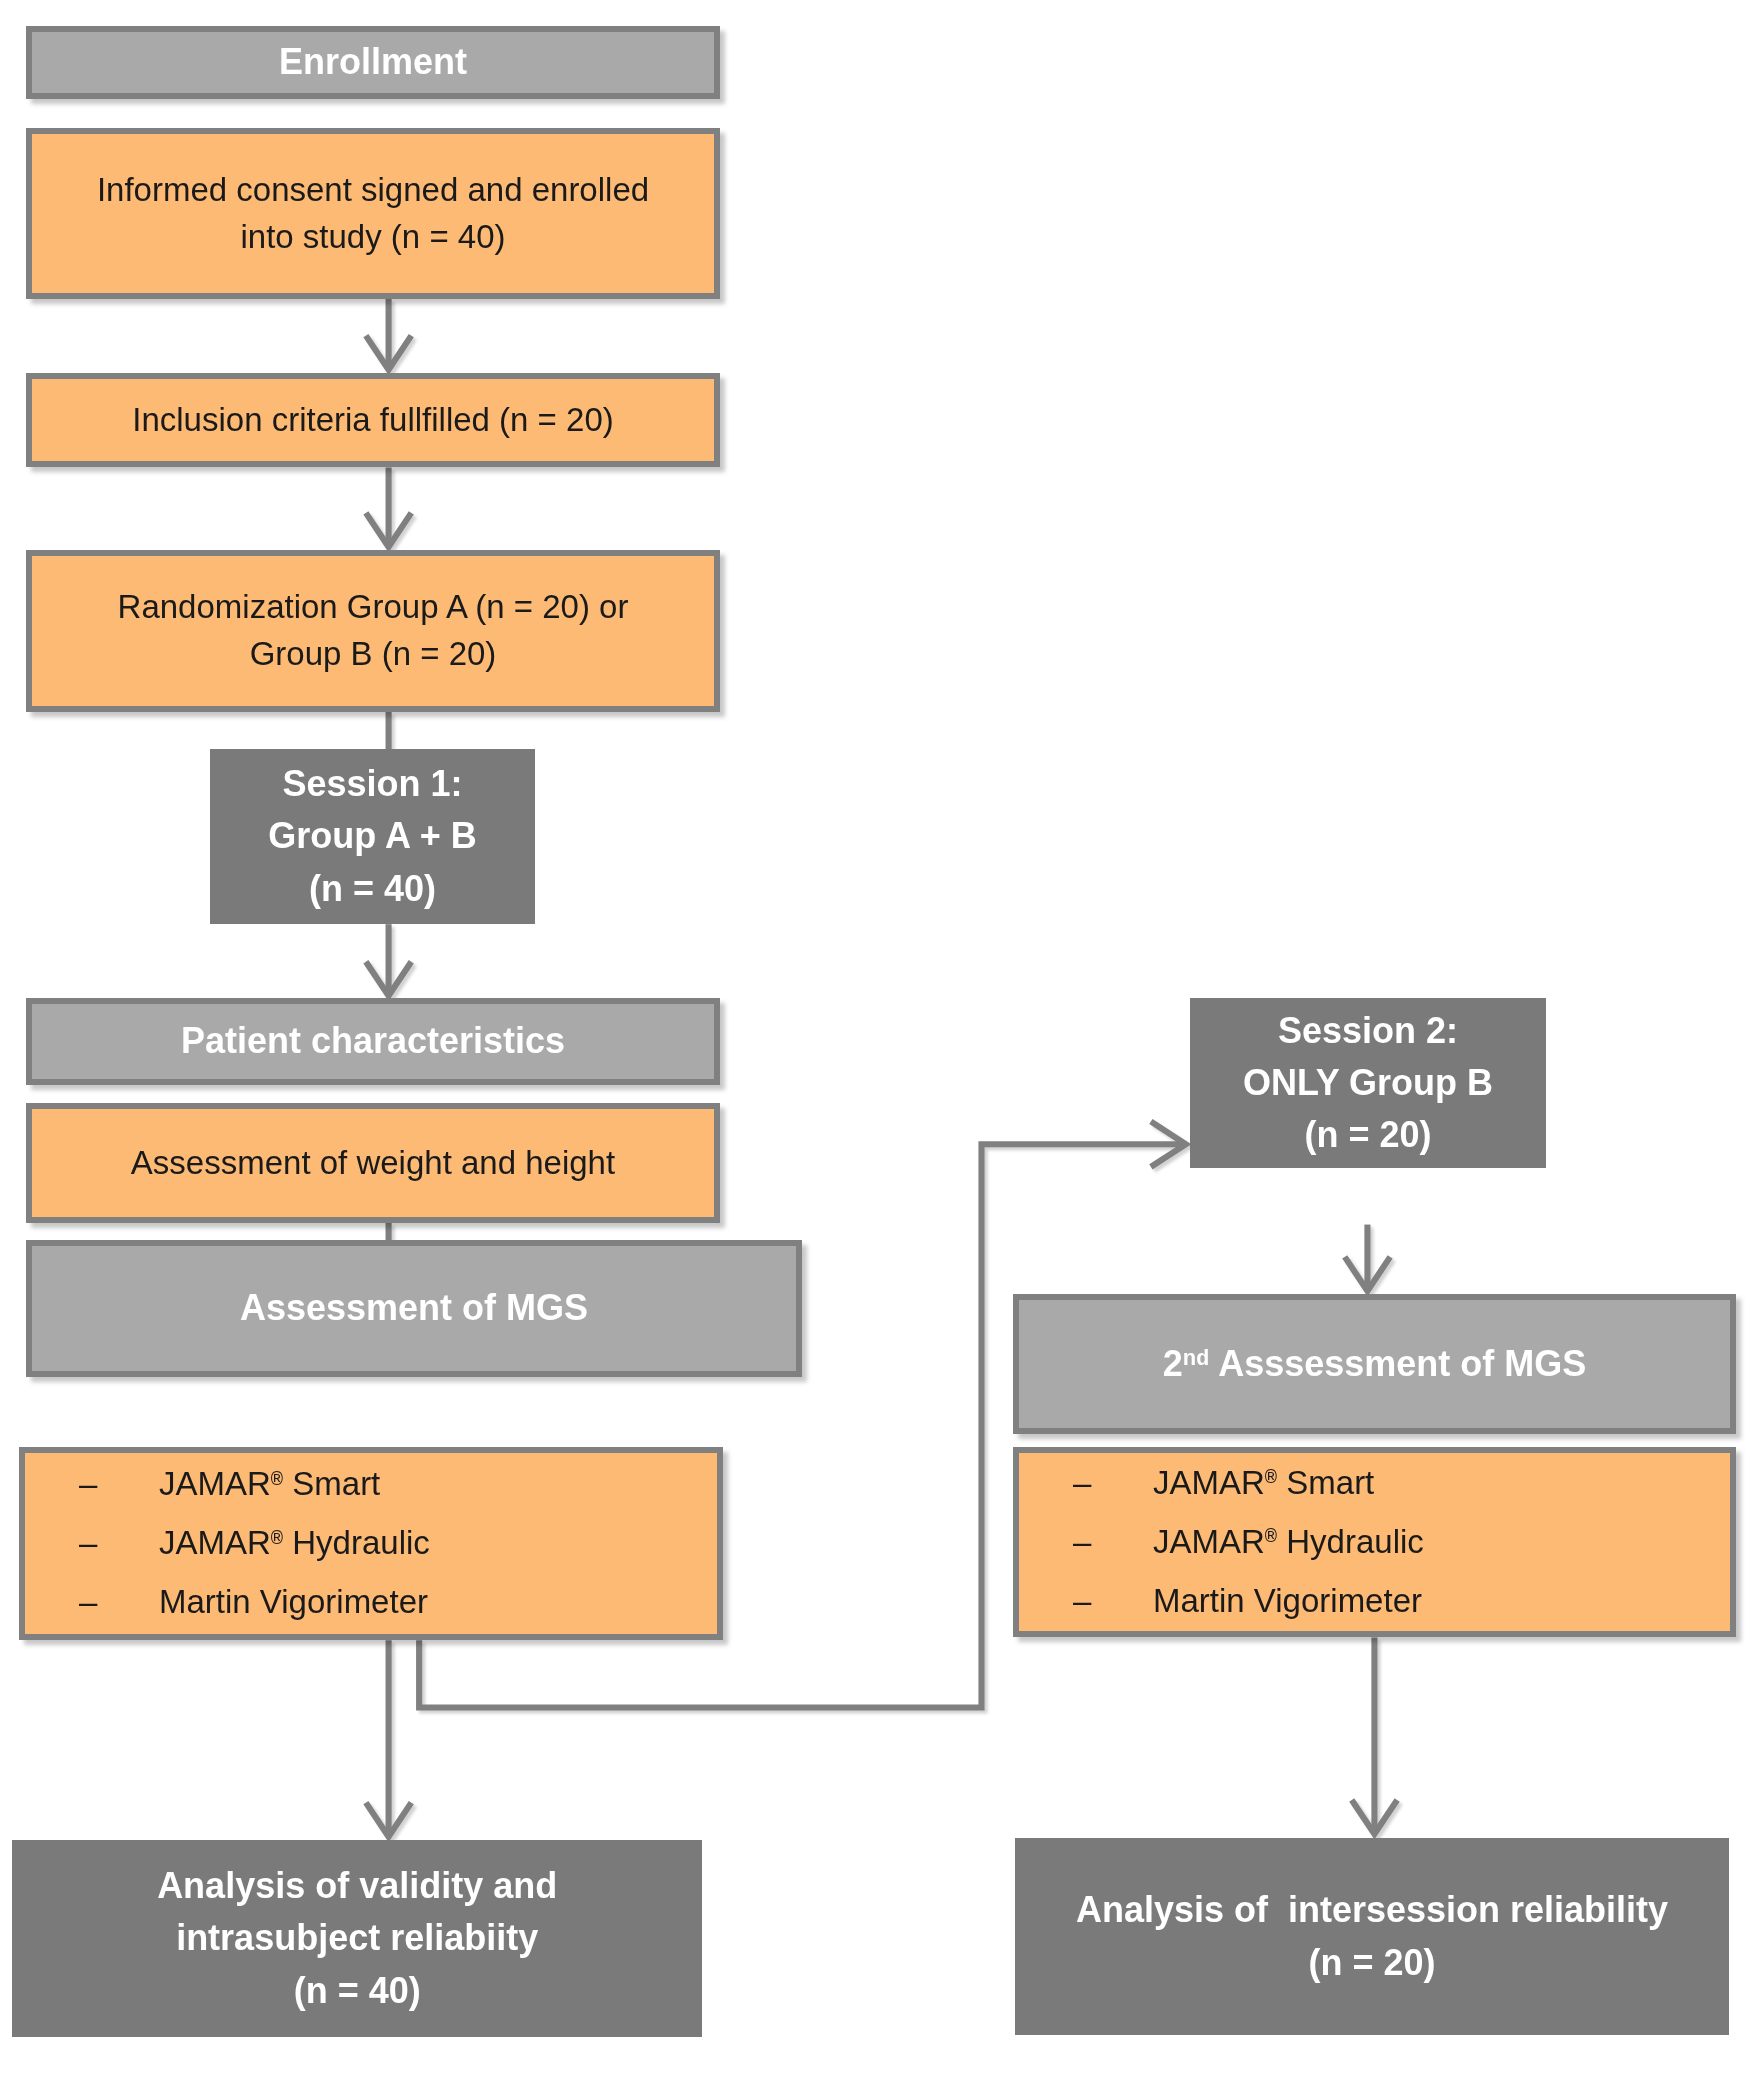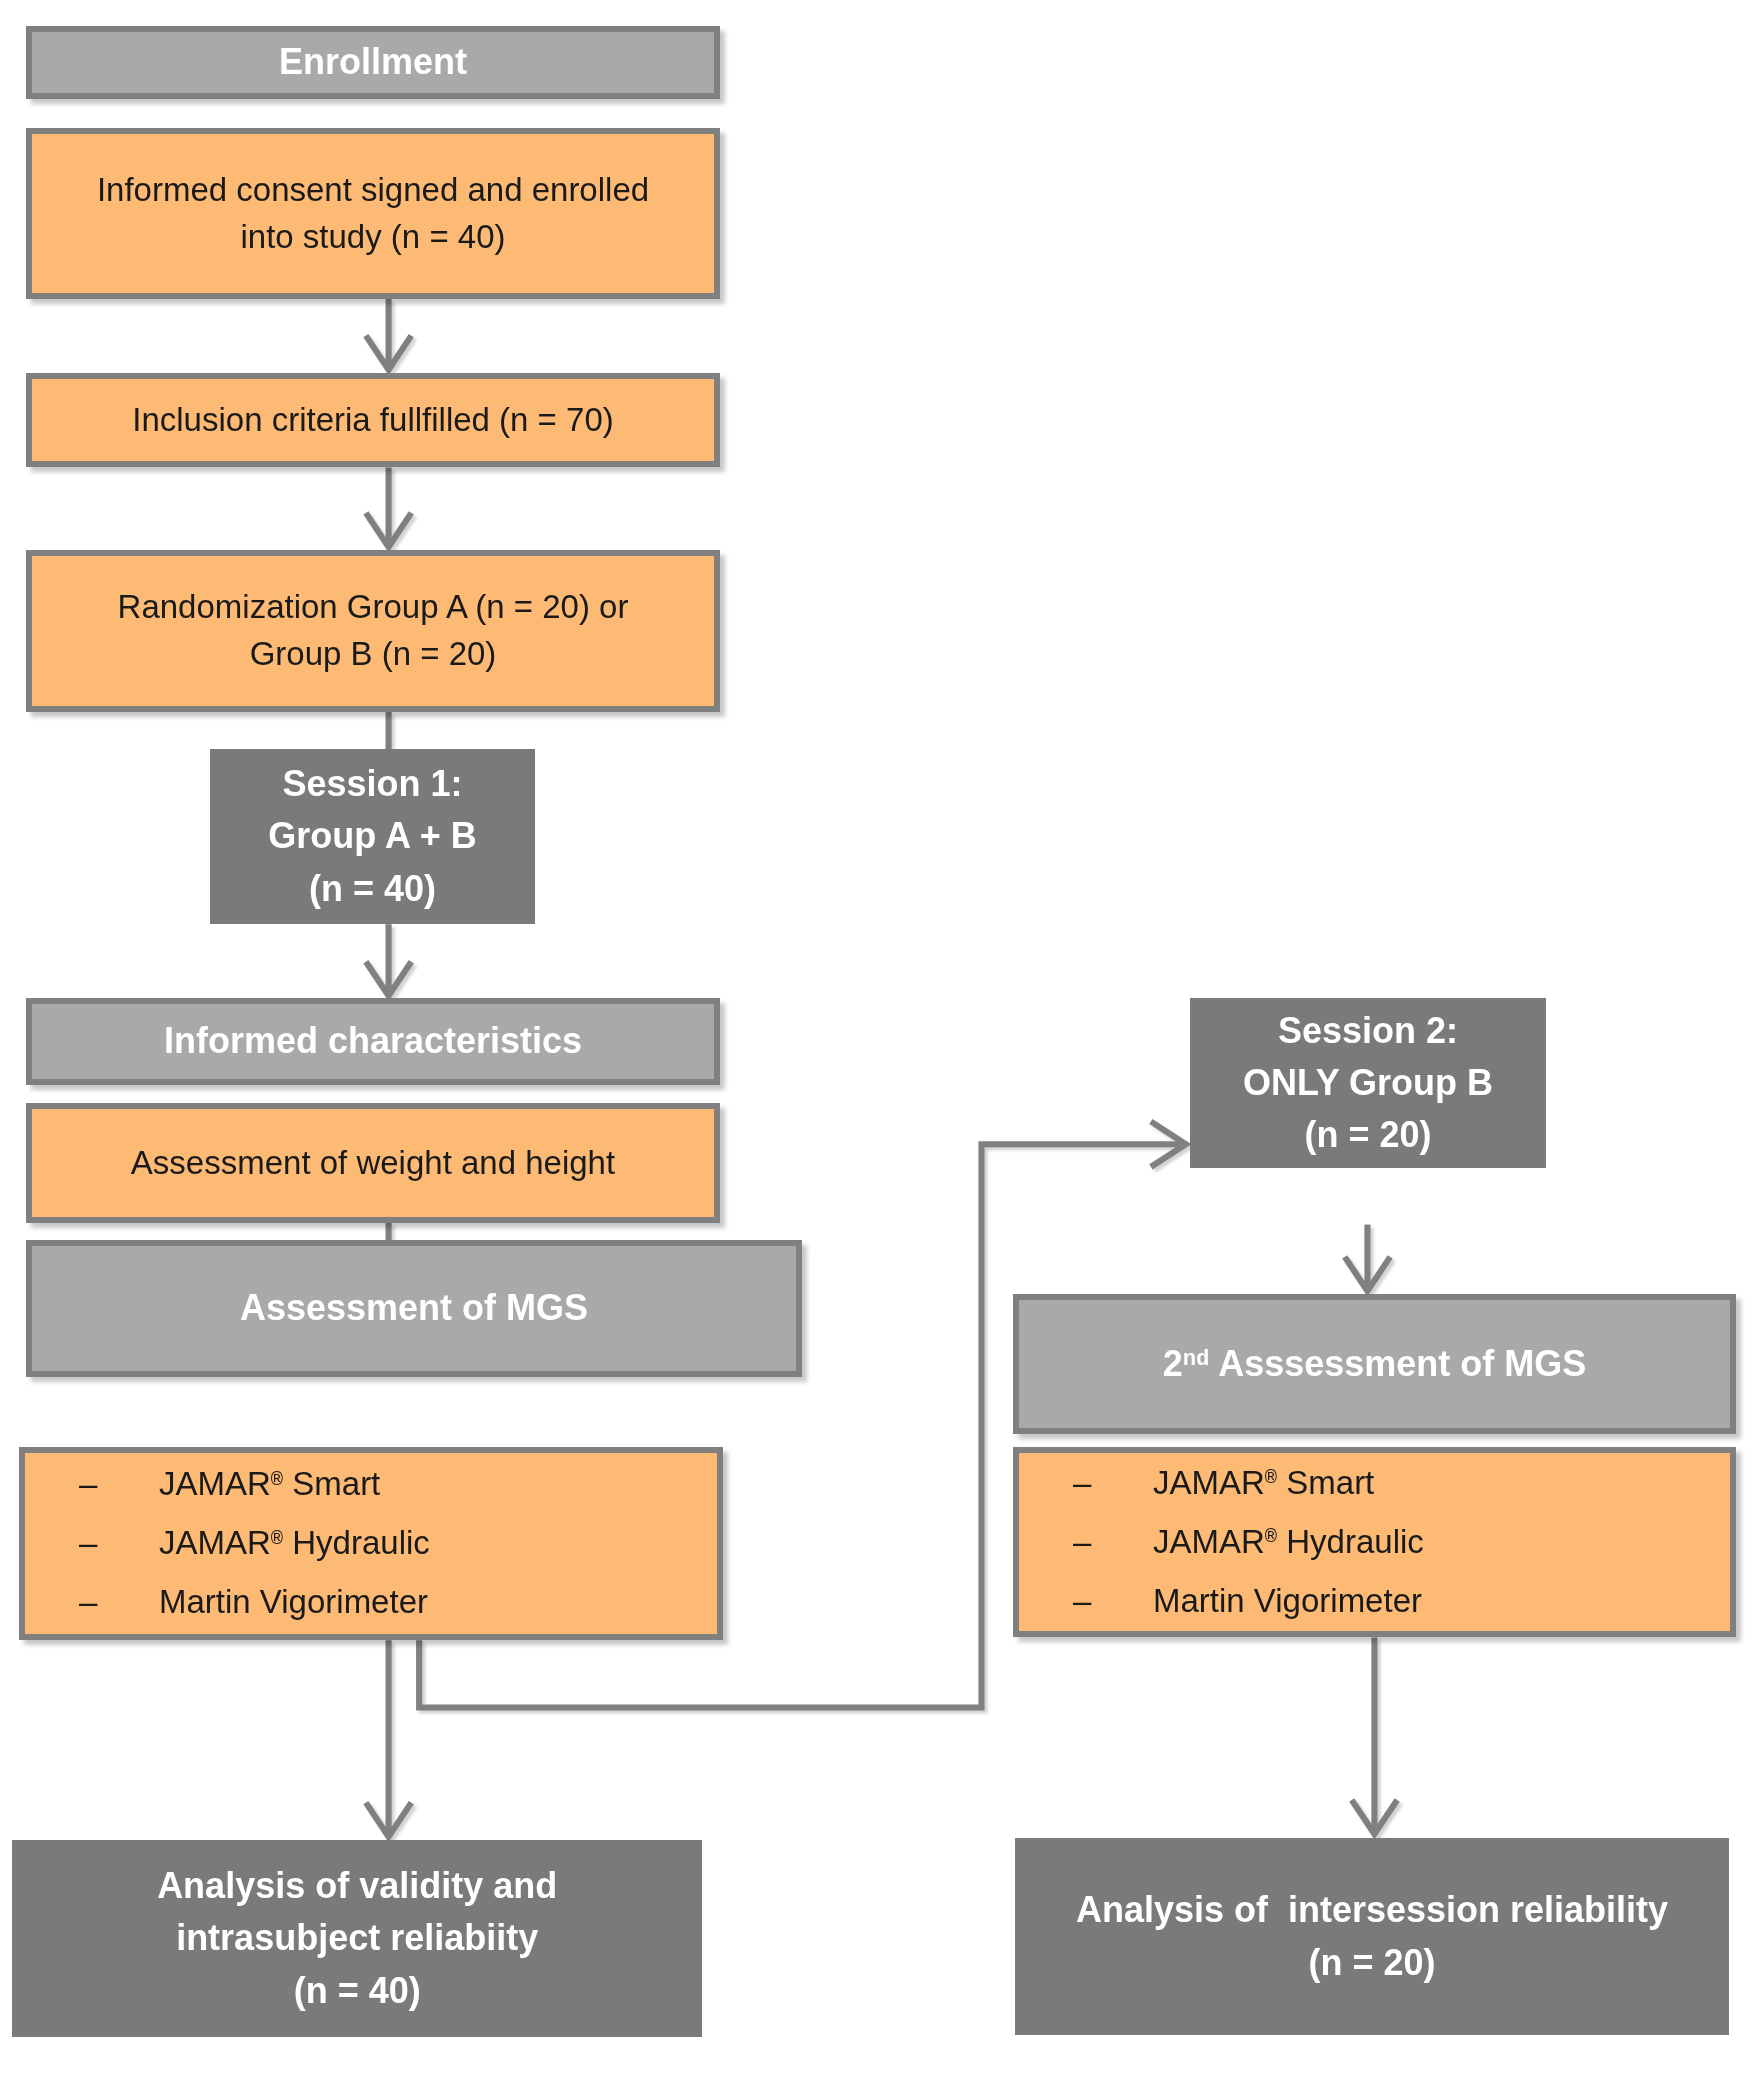--- a/index.html
+++ b/index.html
@@ -127,36 +127,36 @@
   <div class="box header-box" style="left:26px;top:26px;width:694px;height:73px">
     <span>Enrollment</span>
   </div>
 
   <div class="box white-box" style="left:26px;top:128px;width:694px;height:171px">
     <span class="multiline">Informed consent signed and enrolled
 into study (n = 40)</span>
   </div>
 
   <div class="box white-box" style="left:26px;top:373px;width:694px;height:94px">
-    <span class="multiline">Inclusion criteria fullfilled (n = 70)</span>
+    <span class="multiline">Inclusion criteria fullfilled (n = 20)</span>
   </div>
 
   <div class="box white-box" style="left:26px;top:550px;width:694px;height:162px">
     <span class="multiline">Randomization Group A (n = 20) or
 Group B (n = 20)</span>
   </div>
 
   <div class="box dark-box" style="left:210px;top:749px;width:325px;height:175px">
     <span class="multiline">Session 1:
 Group A + B
 (n = 40)</span>
   </div>
 
   <div class="box header-box" style="left:26px;top:998px;width:694px;height:87px">
-    <span>Informed characteristics</span>
+    <span>Patient characteristics</span>
   </div>
 
   <div class="box white-box" style="left:26px;top:1103px;width:694px;height:120px">
     <span class="multiline">Assessment of weight and height</span>
   </div>
 
   <div class="box header-box" style="left:26px;top:1240px;width:776px;height:137px">
     <span>Assessment of MGS</span>
   </div>
 

